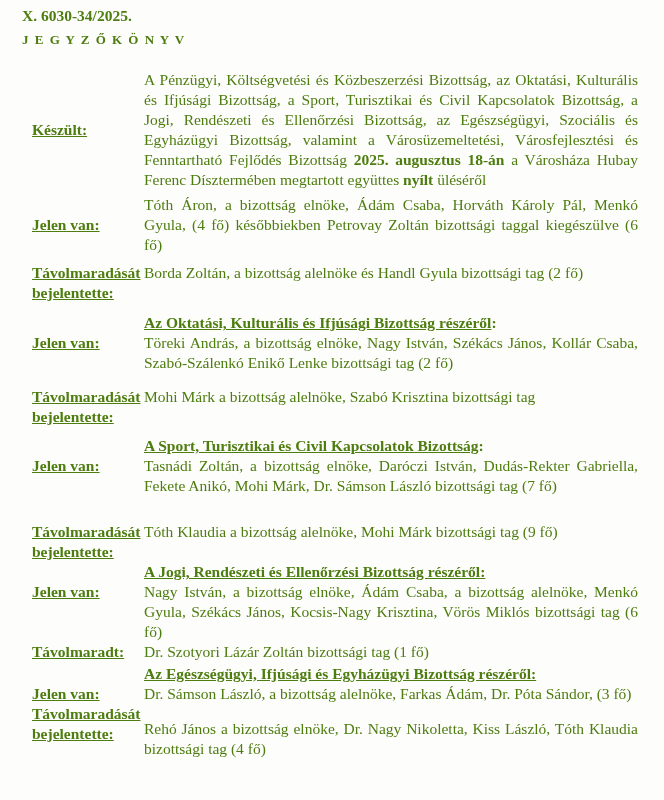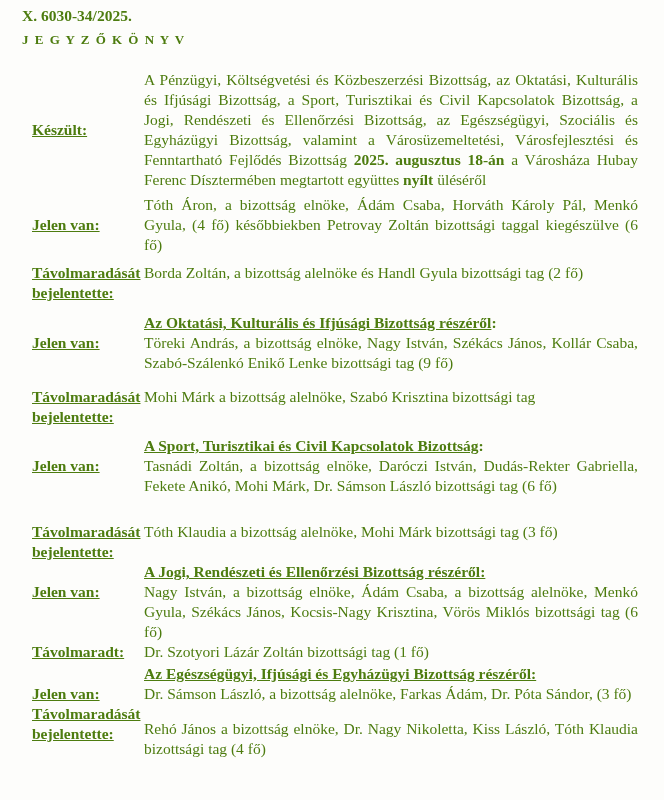--- a/index.html
+++ b/index.html
@@ -83,46 +83,46 @@
     </div>
   </div>
 
   <div class="sect sect-2">
     <div class="row with-heading">
       <div class="lcol">
         <span class="lab">Jelen van:</span>
       </div>
       <div class="ccol">
         <div class="heading"><span class="hu">Az Oktatási, Kulturális és Ifjúsági Bizottság részéről</span><span class="ht">:</span></div>
-        <div>Töreki András, a bizottság elnöke, Nagy István, Székács János, Kollár Csaba, Szabó-Szálenkó Enikő Lenke bizottsági tag (9 fő)</div>
+        <div>Töreki András, a bizottság elnöke, Nagy István, Székács János, Kollár Csaba, Szabó-Szálenkó Enikő Lenke bizottsági tag (2 fő)</div>
       </div>
     </div>
     <div class="row absent-row">
       <div class="lcol">
         <span class="lab">Távolmaradását bejelentette:</span>
       </div>
       <div class="ccol">Mohi Márk a bizottság alelnöke, Szabó Krisztina bizottsági tag</div>
     </div>
   </div>
 
   <div class="sect sect-3">
     <div class="row with-heading">
       <div class="lcol">
         <span class="lab">Jelen van:</span>
       </div>
       <div class="ccol">
         <div class="heading"><span class="hu">A Sport, Turisztikai és Civil Kapcsolatok Bizottság</span><span class="ht">:</span></div>
-        <div>Tasnádi Zoltán, a bizottság elnöke, Daróczi István, Dudás-Rekter Gabriella, Fekete Anikó, Mohi Márk, Dr. Sámson László bizottsági tag (6 fő)</div>
+        <div>Tasnádi Zoltán, a bizottság elnöke, Daróczi István, Dudás-Rekter Gabriella, Fekete Anikó, Mohi Márk, Dr. Sámson László bizottsági tag (7 fő)</div>
       </div>
     </div>
     <div class="row absent-row">
       <div class="lcol">
         <span class="lab">Távolmaradását bejelentette:</span>
       </div>
-      <div class="ccol">Tóth Klaudia a bizottság alelnöke, Mohi Márk bizottsági tag (3 fő)</div>
+      <div class="ccol">Tóth Klaudia a bizottság alelnöke, Mohi Márk bizottsági tag (9 fő)</div>
     </div>
   </div>
 
   <div class="sect sect-4">
     <div class="row with-heading">
       <div class="lcol">
         <span class="lab">Jelen van:</span>
       </div>
       <div class="ccol">
         <div class="heading"><span class="hu">A Jogi, Rendészeti és Ellenőrzési Bizottság részéről:</span><span class="ht"></span></div>

